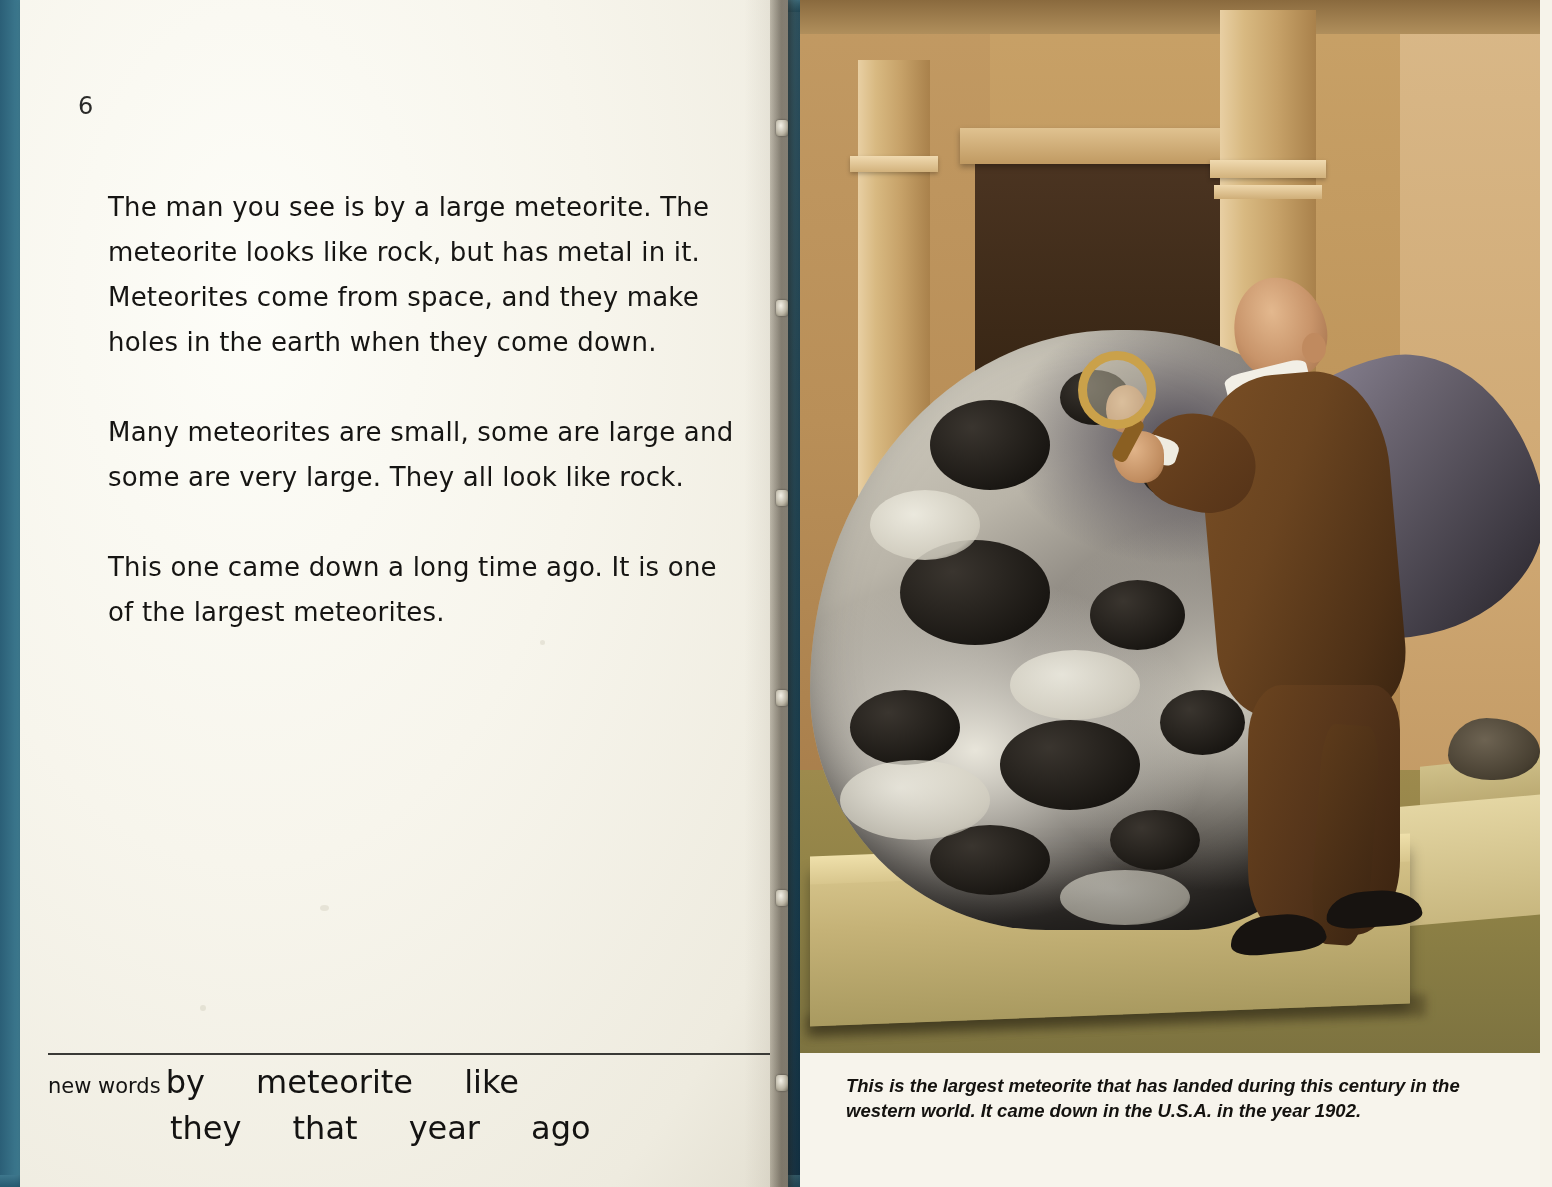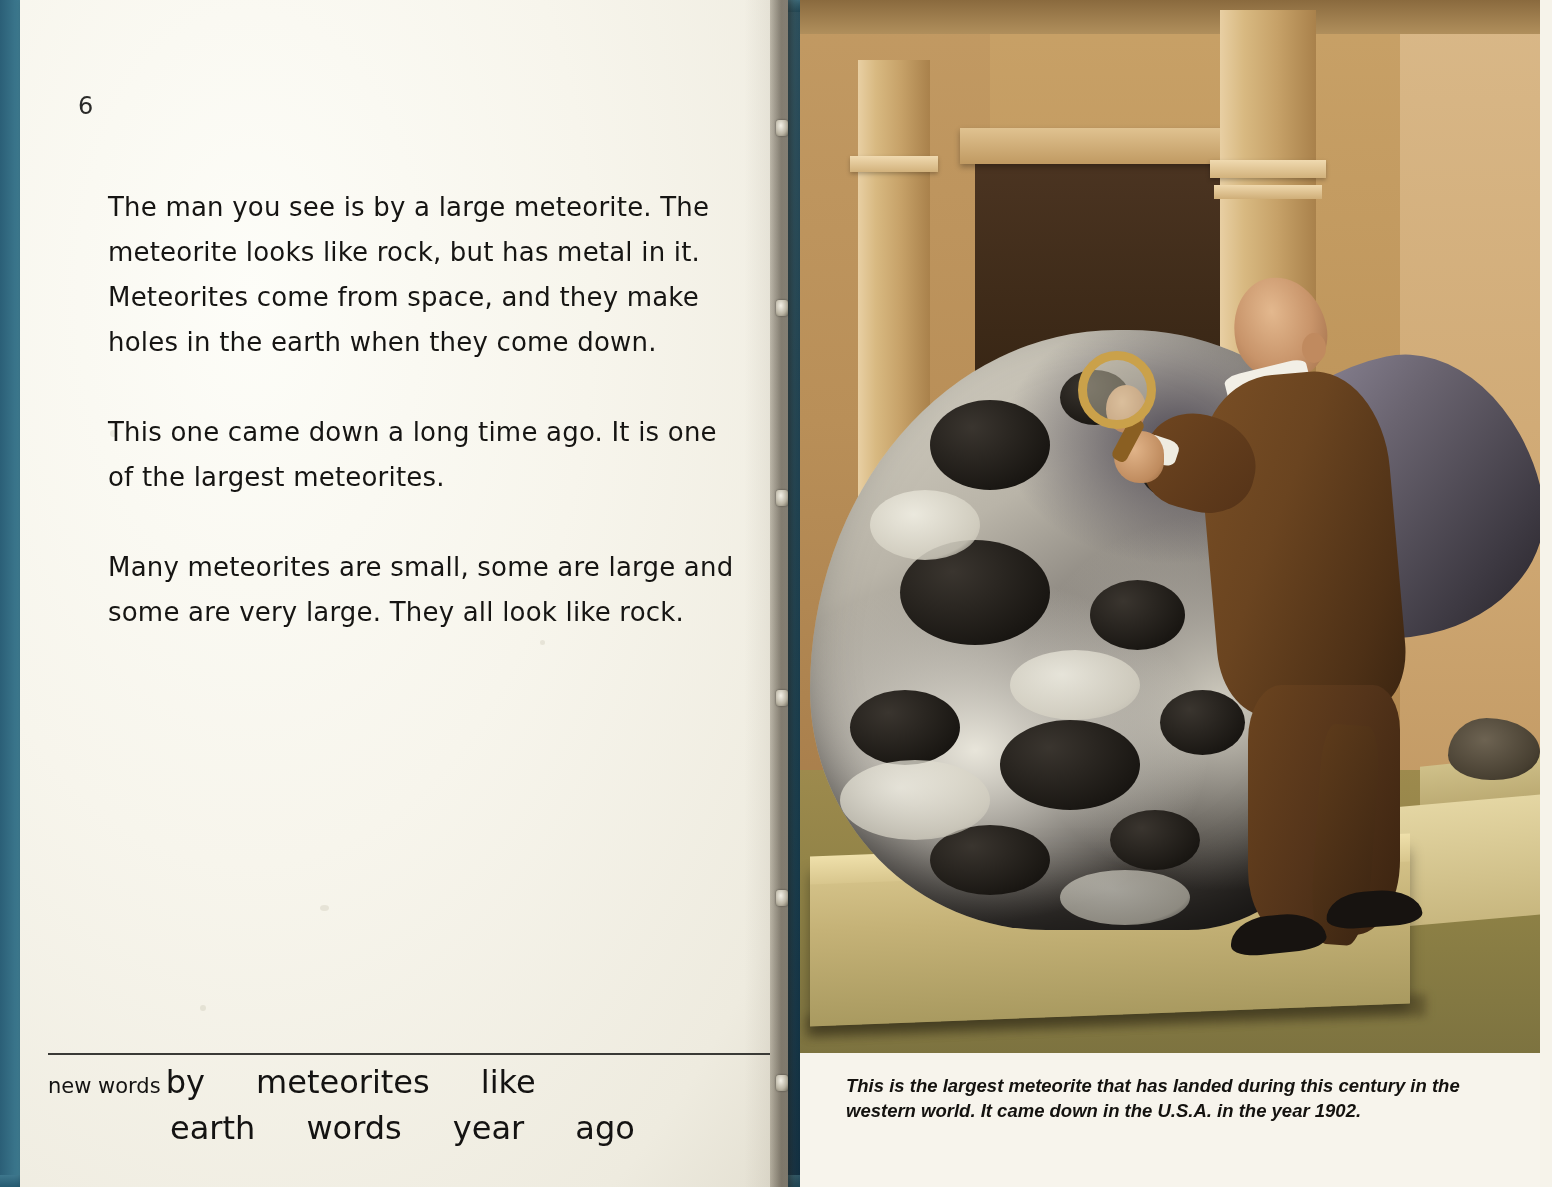--- a/index.html
+++ b/index.html
@@ -346,36 +346,36 @@
 
     <div class="paper-speck" style="left:90px;top:430px;width:7px;height:7px;"></div>
     <div class="paper-speck" style="left:520px;top:640px;width:5px;height:5px;"></div>
     <div class="paper-speck" style="left:300px;top:905px;width:9px;height:6px;"></div>
     <div class="paper-speck" style="left:180px;top:1005px;width:6px;height:6px;"></div>
 
     <div class="page-number">6</div>
 
     <div class="body-text">
       <p>The man you see is by a large meteorite.  The meteorite looks like rock, but has metal in it. Meteorites come from space, and they make holes in the earth when they come down.</p>
+      <p>Many meteorites are small, some are large and some are very large.  They all look like rock.</p>
       <p>This one came down a long time ago.  It is one of the largest meteorites.</p>
-      <p>Many meteorites are small, some are large and some are very large.  They all look like rock.</p>
     </div>
 
     <div class="newwords-rule"></div>
 
     <div class="newwords">
       <div class="nw-row1">
         <span class="nw-label">new words</span>
         <span class="nw-word">by</span>
-        <span class="nw-word">meteorites</span>
+        <span class="nw-word">meteorite</span>
         <span class="nw-word">like</span>
       </div>
       <div class="nw-row2">
-        <span class="nw-word">earth</span>
-        <span class="nw-word">words</span>
+        <span class="nw-word">they</span>
+        <span class="nw-word">that</span>
         <span class="nw-word">year</span>
         <span class="nw-word">ago</span>
       </div>
     </div>
   </div>
 
   <div class="spine">
     <div class="staple" style="top:120px;"></div>
     <div class="staple" style="top:300px;"></div>
     <div class="staple" style="top:490px;"></div>

